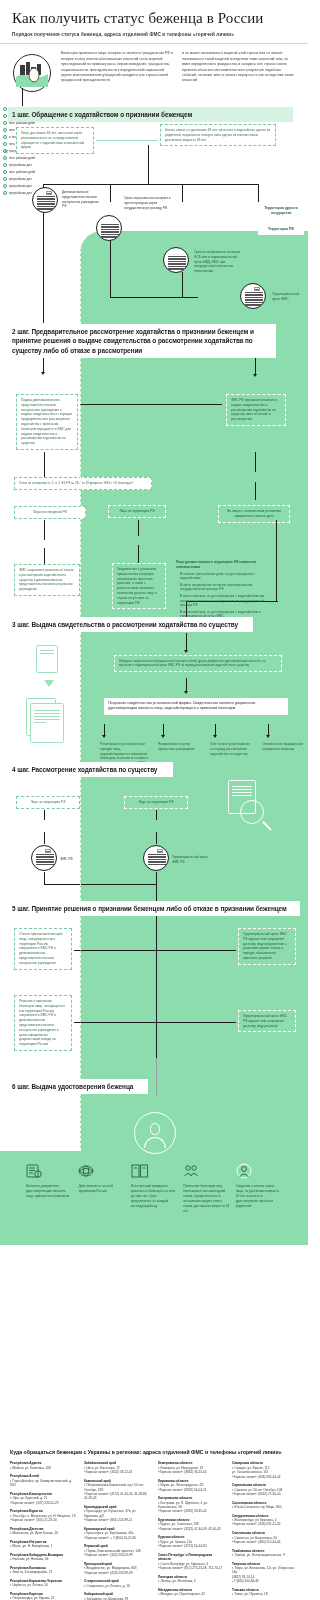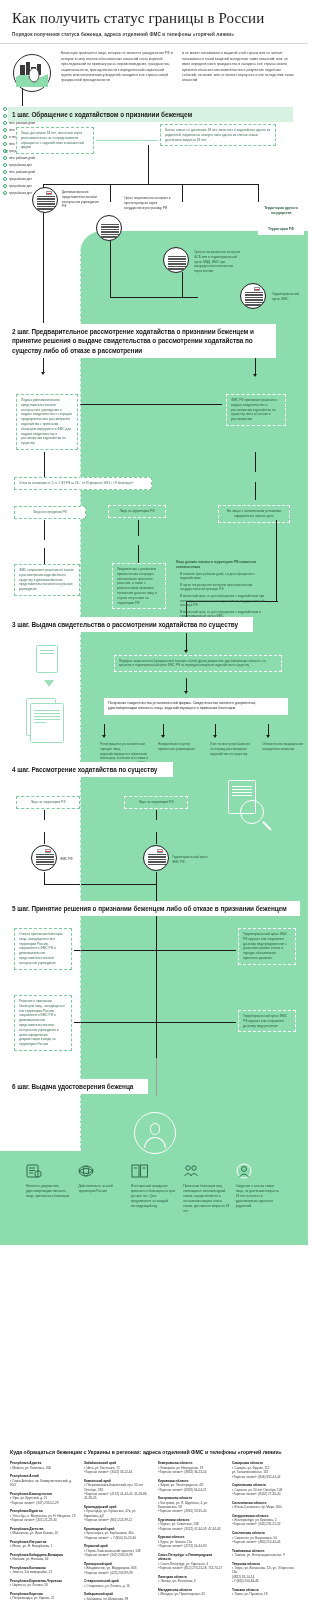--- a/index.html
+++ b/index.html
@@ -203,21 +203,21 @@
     font-size: 3.2px; font-weight: 700; color: #111; line-height: 1.4;
   }
   .region-line { font-size: 3.1px; color: #3d3d3d; line-height: 1.42; }
 </style>
 </head>
 <body>
 
 <div class="page">
 
   <div class="header">
-    <div class="title">Как получить статус границы в России</div>
+    <div class="title">Как получить статус беженца в России</div>
     <div class="subtitle">Порядок получения статуса беженца, адреса отделений ФМС и телефоны «горячей линии»</div>
   </div>
   <div class="rule"></div>
 
   <div class="intro">
     <div class="intro-badge">
       <svg width="40" height="40" viewBox="0 0 40 40">
         <circle cx="20" cy="20" r="18.5" fill="none" stroke="#2c2c2c" stroke-width="1"></circle>
         <path d="M4 24 q6 -5 12 -1 q7 5 20 -2 l0 13 l-32 0 z" fill="#8ddcae"></path>
         <rect x="8" y="12" width="5" height="10" fill="#3a3a3a"></rect>

